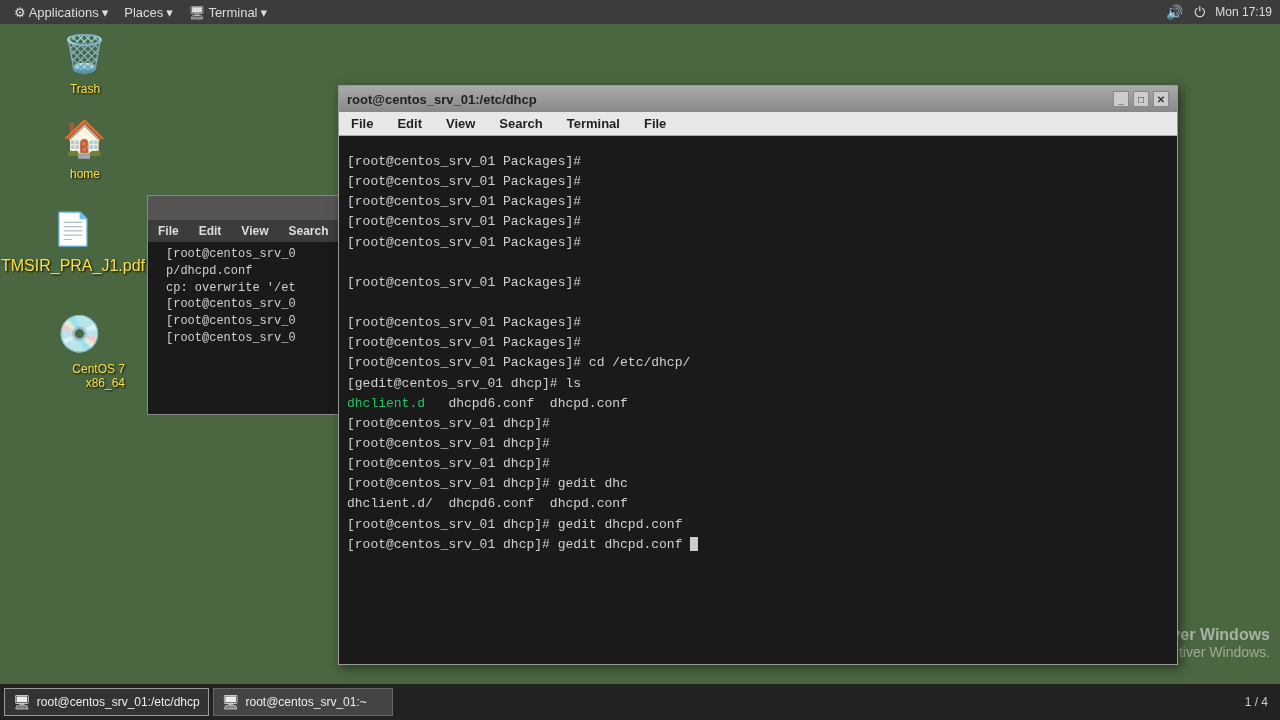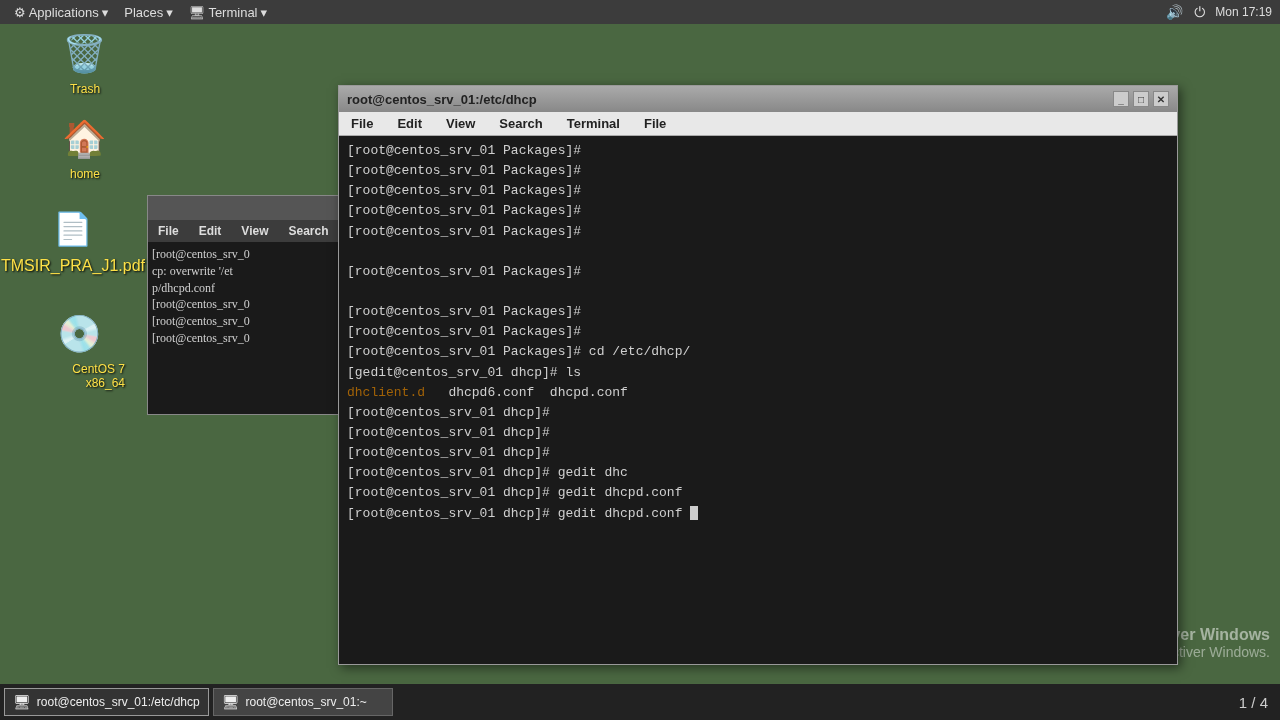--- a/index.html
+++ b/index.html
@@ -99,22 +99,22 @@
       background: #3c3c3c;
       height: 22px;
       display: flex;
       align-items: center;
       padding: 0 6px;
       gap: 12px;
       font-size: 12px;
       color: #ddd;
     }
     #bg-terminal-body {
-      padding: 4px 4px;
-      font-family: Liberation Serif, serif;
+      padding: 4px 18px;
+      font-family: Liberation Mono, monospace;
       font-size: 12px;
       color: #d0d0d0;
       line-height: 1.4;
     }
 
     
     #main-terminal {
       position: absolute;
       top: 85px;
       left: 338px;
@@ -162,30 +162,30 @@
       font-size: 13px;
       color: #222;
       border-bottom: 1px solid #aaa;
     }
     .menu-item {
       cursor: pointer;
       padding: 0 4px;
       font-weight: bold;
     }
     #main-terminal-body {
-      padding: 5px 8px;
+      padding: 16px 8px;
       font-family: 'Courier New', monospace;
       font-size: 13px;
       color: #d0d0d0;
       line-height: 1.55;
       height: calc(100% - 50px);
       overflow: hidden;
     }
     .line { white-space: pre; }
-    .link-blue { color: #a16207; }
+    .link-blue { color: #22c55e; }
     .cursor {
       display: inline-block;
       width: 8px;
       height: 14px;
       background: #ccc;
       vertical-align: middle;
     }
 
     
     #activate-windows {
@@ -234,21 +234,21 @@
       gap: 6px;
       cursor: pointer;
       min-width: 180px;
     }
     .taskbar-item.active { background: #333; border-color: #999; }
     .task-icon {
       font-size: 14px;
     }
     #taskbar-right {
       color: #ccc;
-      font-size: 15px;
+      font-size: 12px;
       padding-right: 8px;
     }
   </style>
 </head>
 <body>
 
 <div id="topbar">
   <div id="topbar-left">
     <div class="topbar-btn">
       <span>⚙</span>
@@ -295,22 +295,22 @@
   </div>
   <div id="bg-terminal-menubar">
     <span class="menu-item">File</span>
     <span class="menu-item">Edit</span>
     <span class="menu-item">View</span>
     <span class="menu-item">Search</span>
     <span class="menu-item">T</span>
   </div>
   <div id="bg-terminal-body">
     <div class="line">[root@centos_srv_0</div>
+    <div class="line">p/dhcpd.conf</div>
     <div class="line">cp: overwrite '/et</div>
-    <div class="line">p/dhcpd.conf</div>
     <div class="line">[root@centos_srv_0</div>
     <div class="line">[root@centos_srv_0</div>
     <div class="line">[root@centos_srv_0</div>
   </div>
 </div>
 
 <div id="main-terminal">
   <div id="main-terminal-titlebar">
     <span>root@centos_srv_01:/etc/dhcp</span>
     <div class="titlebar-controls">
@@ -338,20 +338,21 @@
     <div class="line"> </div>
     <div class="line">[root@centos_srv_01 Packages]#</div>
     <div class="line">[root@centos_srv_01 Packages]#</div>
     <div class="line">[root@centos_srv_01 Packages]# cd /etc/dhcp/</div>
     <div class="line">[gedit@centos_srv_01 dhcp]# ls</div>
     <div class="line"><span class="link-blue">dhclient.d</span>   dhcpd6.conf  dhcpd.conf</div>
     <div class="line">[root@centos_srv_01 dhcp]#</div>
     <div class="line">[root@centos_srv_01 dhcp]#</div>
     <div class="line">[root@centos_srv_01 dhcp]#</div>
     <div class="line">[root@centos_srv_01 dhcp]# gedit dhc</div>
+    <div class="line">dhclient.d/  dhcpd6.conf  dhcpd.conf</div>
     <div class="line">[root@centos_srv_01 dhcp]# gedit dhcpd.conf</div>
     <div class="line">[root@centos_srv_01 dhcp]# gedit dhcpd.conf <span class="cursor"></span></div>
   </div>
 </div>
 
 <div id="activate-windows">
   <div class="aw-title">Activer Windows</div>
   <div>Accédez aux paramètres pour activer Windows.</div>
 </div>
 

